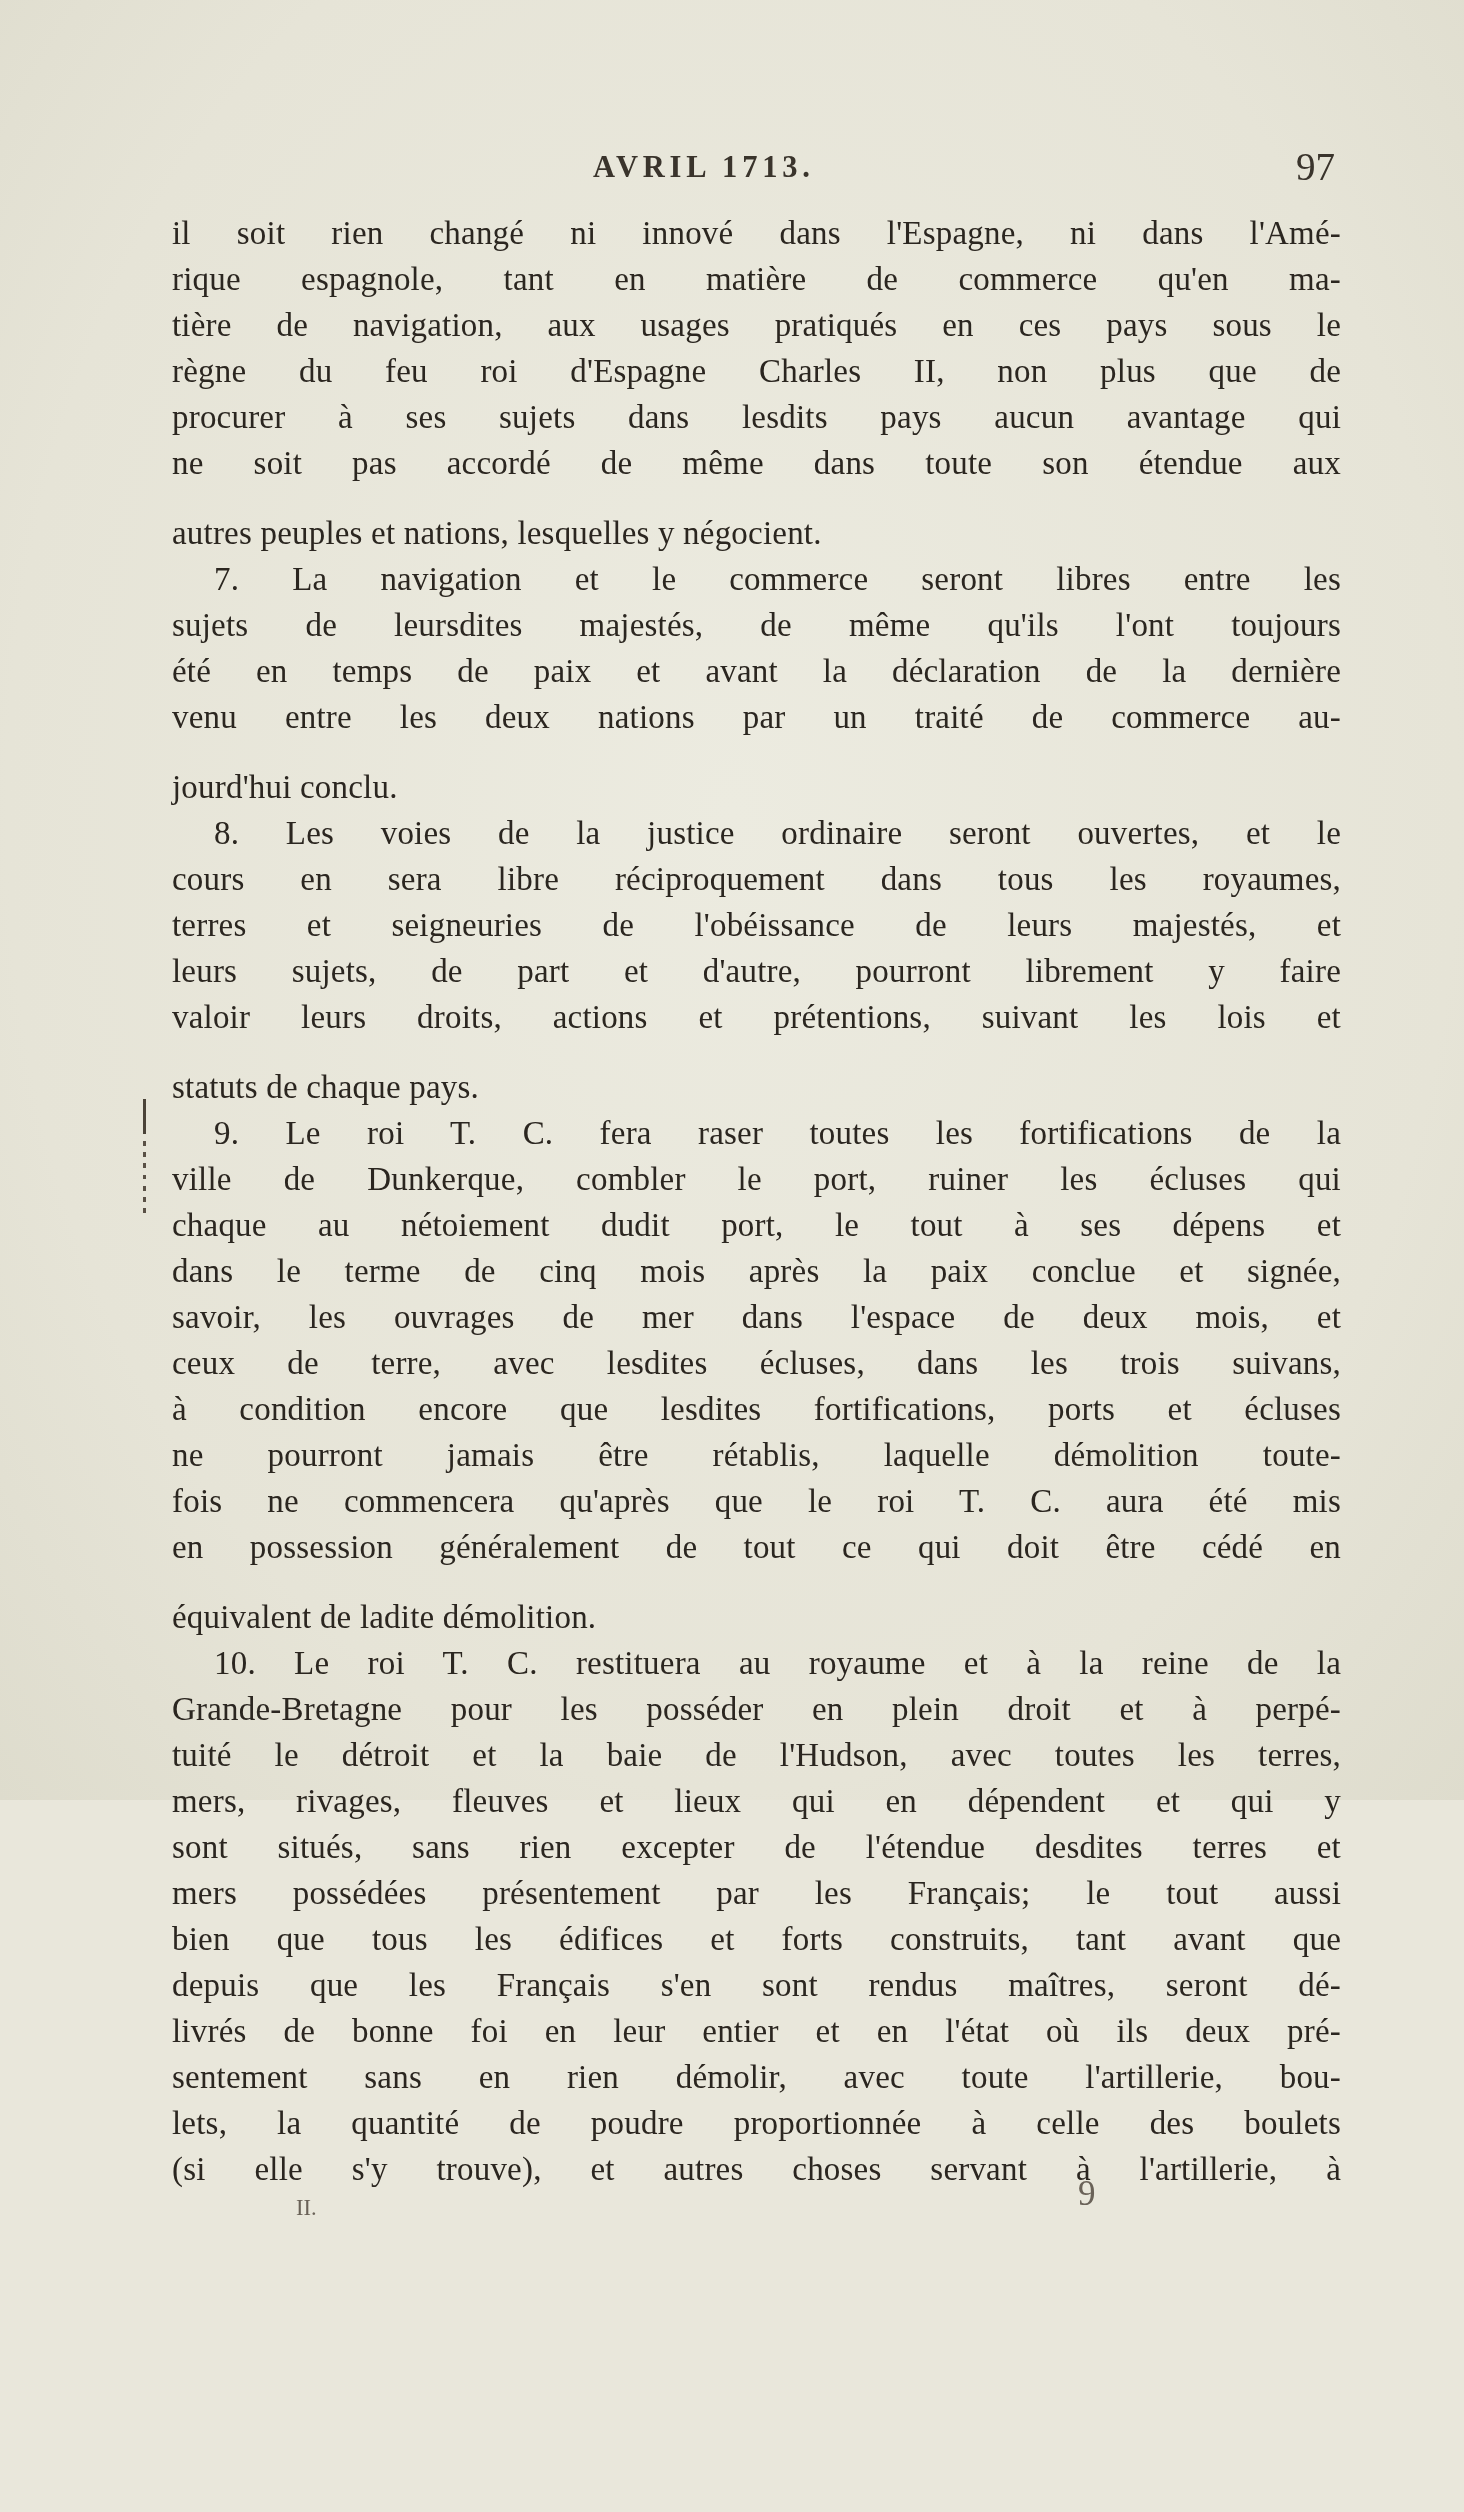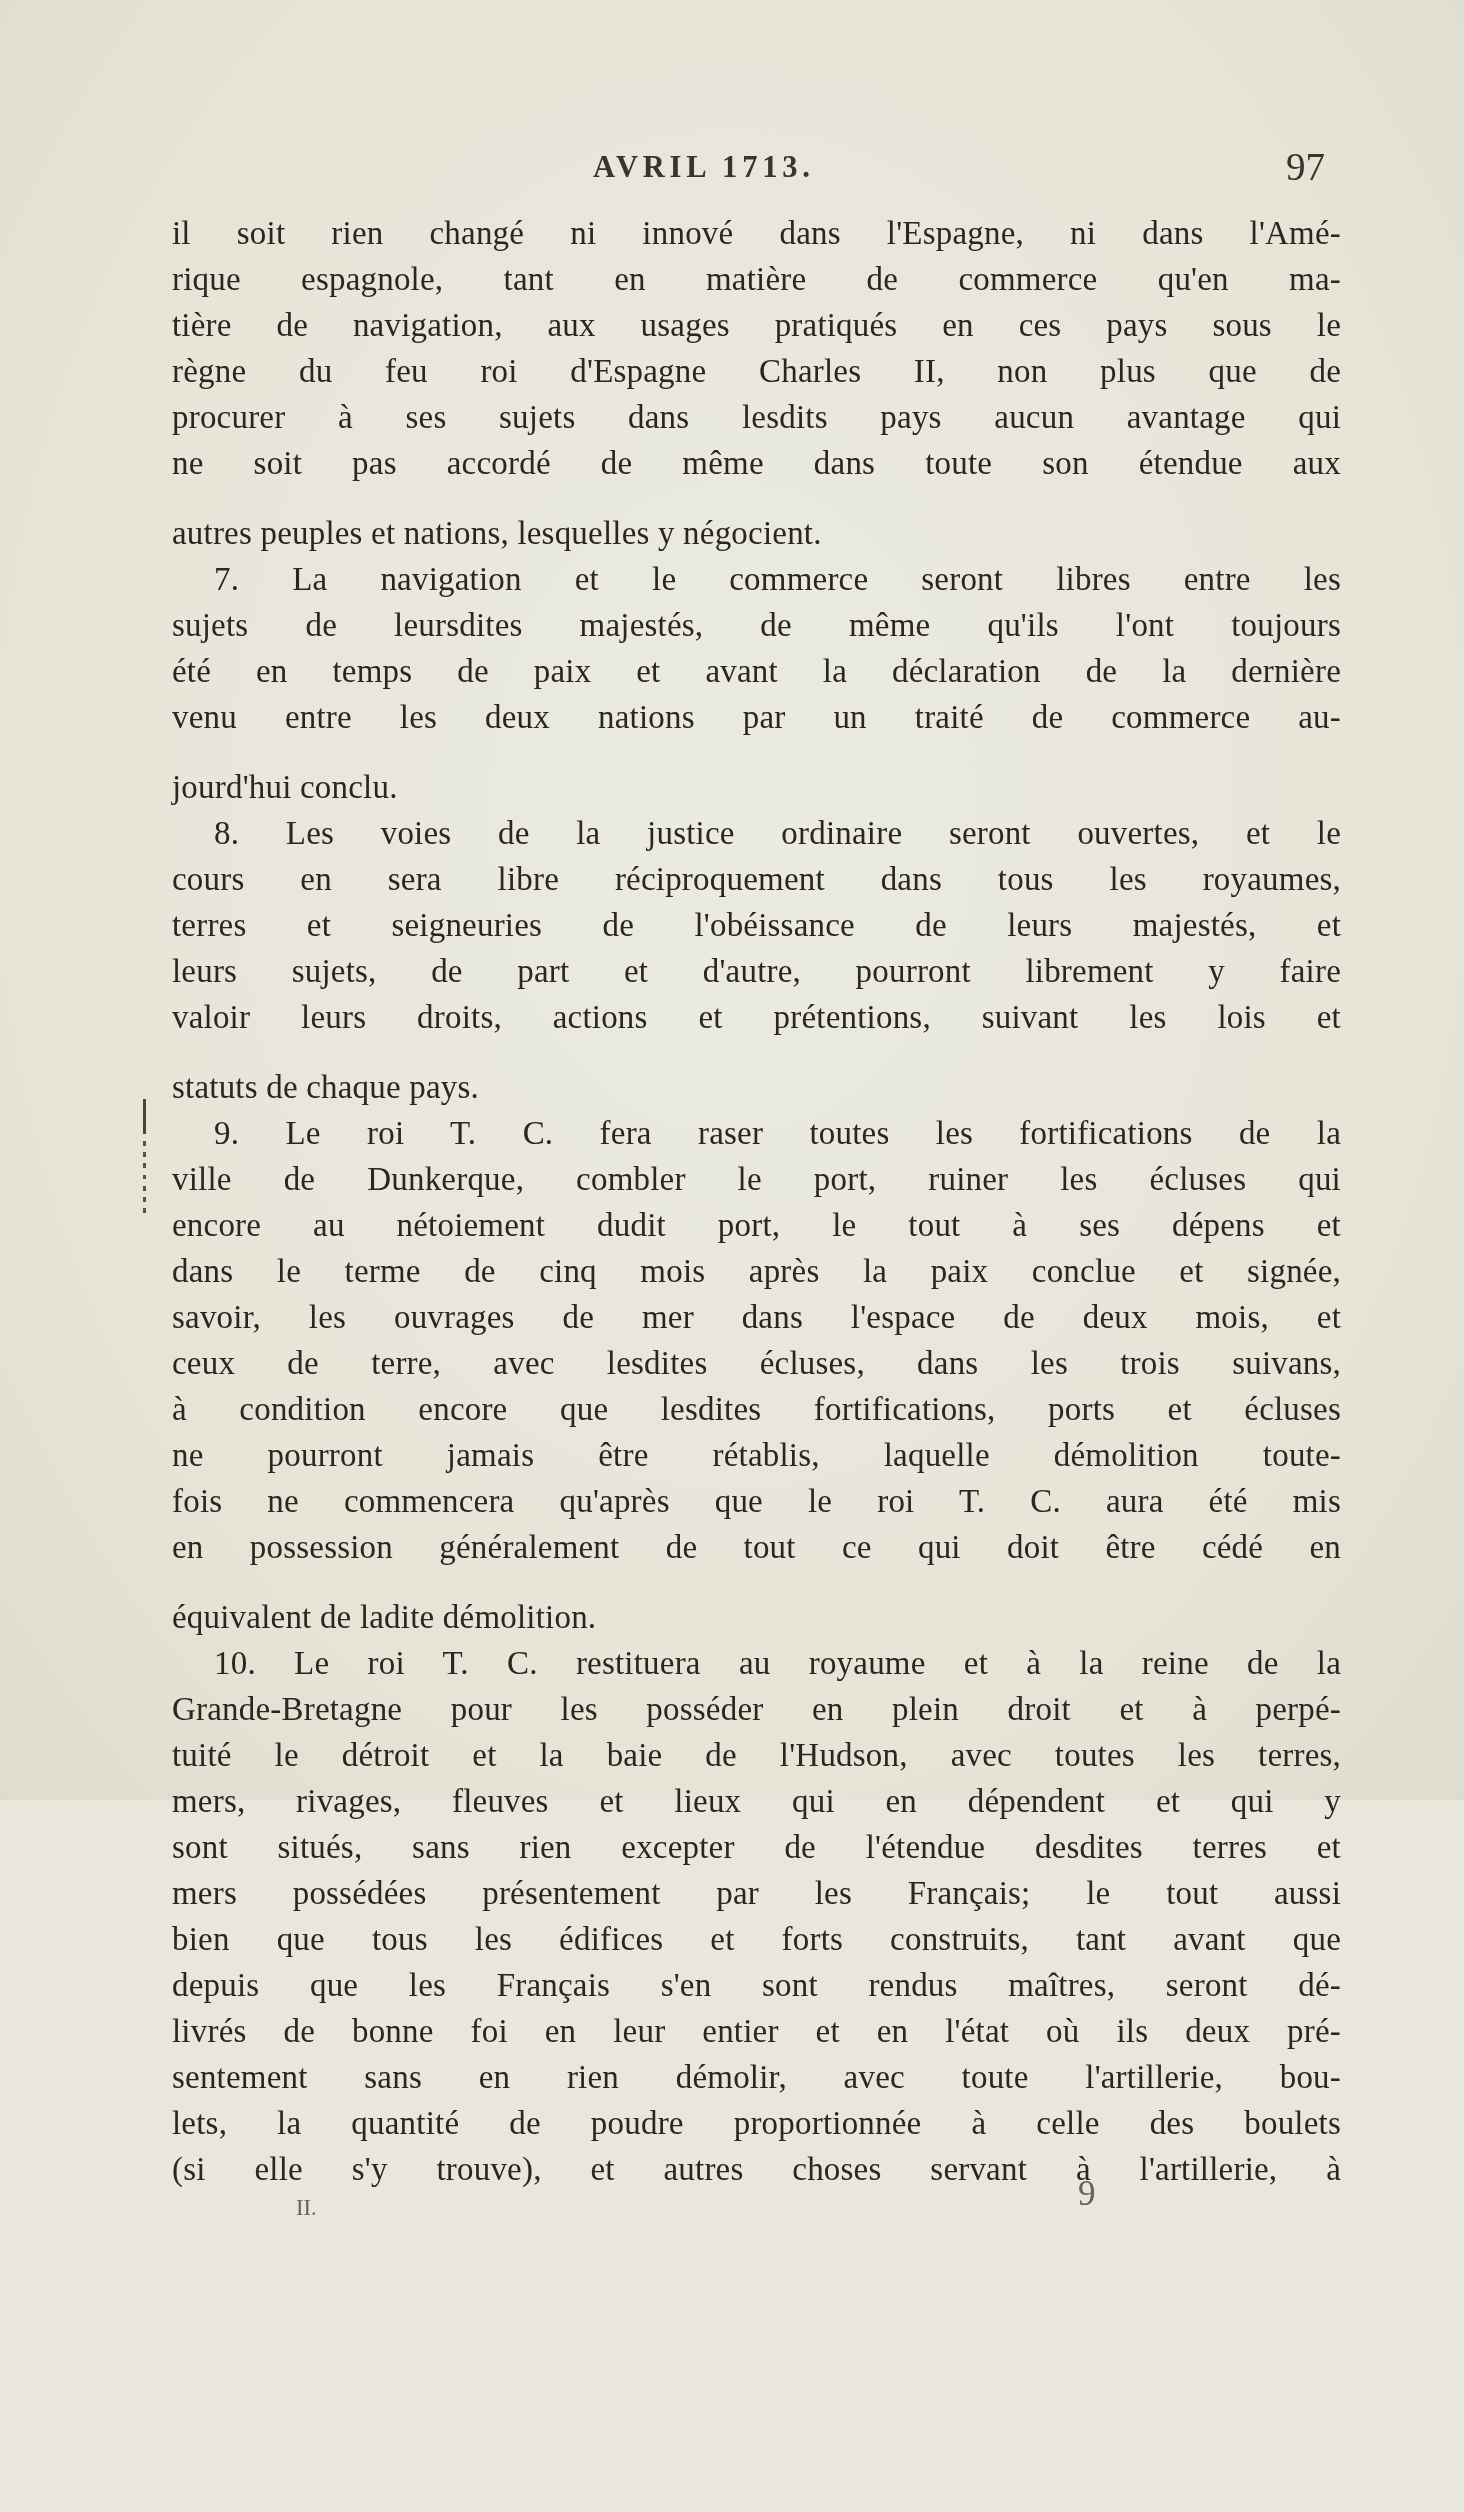--- a/index.html
+++ b/index.html
@@ -17,21 +17,21 @@
   }
   .running-head {
     position: absolute; top: 144px; left: 172px; width: 1171px; height: 48px;
   }
   .running-title {
     position: absolute; left: 421px; top: 6.4px;
     font-size: 30.5px; letter-spacing: 4.8px; font-variant: small-caps;
     font-family: "Liberation Serif", serif; font-weight: bold; color: #3a342c;
   }
   .page-number {
-    position: absolute; right: 18px; top: 0px;
+    position: absolute; right: 8px; top: 0px;
     font-size: 39px; font-family: "Liberation Serif", serif; color: #3a342c;
   }
   .body-text {
     position: absolute; top: 210px; left: 172px; width: 1169px;
   }
   .line {
     display: block; height: 46px; line-height: 46px;
     font-size: 33px; white-space: nowrap;
     text-align: justify; text-align-last: justify;
     font-family: "Liberation Serif", serif;
@@ -86,21 +86,21 @@
       <span class="line">venu entre les deux nations par un traité de commerce au-</span>
       <span class="line last">jourd'hui conclu.</span>
       <span class="line indent">8. Les voies de la justice ordinaire seront ouvertes, et le</span>
       <span class="line">cours en sera libre réciproquement dans tous les royaumes,</span>
       <span class="line">terres et seigneuries de l'obéissance de leurs majestés, et</span>
       <span class="line">leurs sujets, de part et d'autre, pourront librement y faire</span>
       <span class="line">valoir leurs droits, actions et prétentions, suivant les lois et</span>
       <span class="line last">statuts de chaque pays.</span>
       <span class="line indent">9. Le roi T. C. fera raser toutes les fortifications de la</span>
       <span class="line">ville de Dunkerque, combler le port, ruiner les écluses qui</span>
-      <span class="line">encore au nétoiement dudit port, le tout à ses dépens et</span>
+      <span class="line">chaque au nétoiement dudit port, le tout à ses dépens et</span>
       <span class="line">dans le terme de cinq mois après la paix conclue et signée,</span>
       <span class="line">savoir, les ouvrages de mer dans l'espace de deux mois, et</span>
       <span class="line">ceux de terre, avec lesdites écluses, dans les trois suivans,</span>
       <span class="line">à condition encore que lesdites fortifications, ports et écluses</span>
       <span class="line">ne pourront jamais être rétablis, laquelle démolition toute-</span>
       <span class="line">fois ne commencera qu'après que le roi T. C. aura été mis</span>
       <span class="line">en possession généralement de tout ce qui doit être cédé en</span>
       <span class="line last">équivalent de ladite démolition.</span>
       <span class="line indent">10. Le roi T. C. restituera au royaume et à la reine de la</span>
       <span class="line">Grande-Bretagne pour les posséder en plein droit et à perpé-</span>

